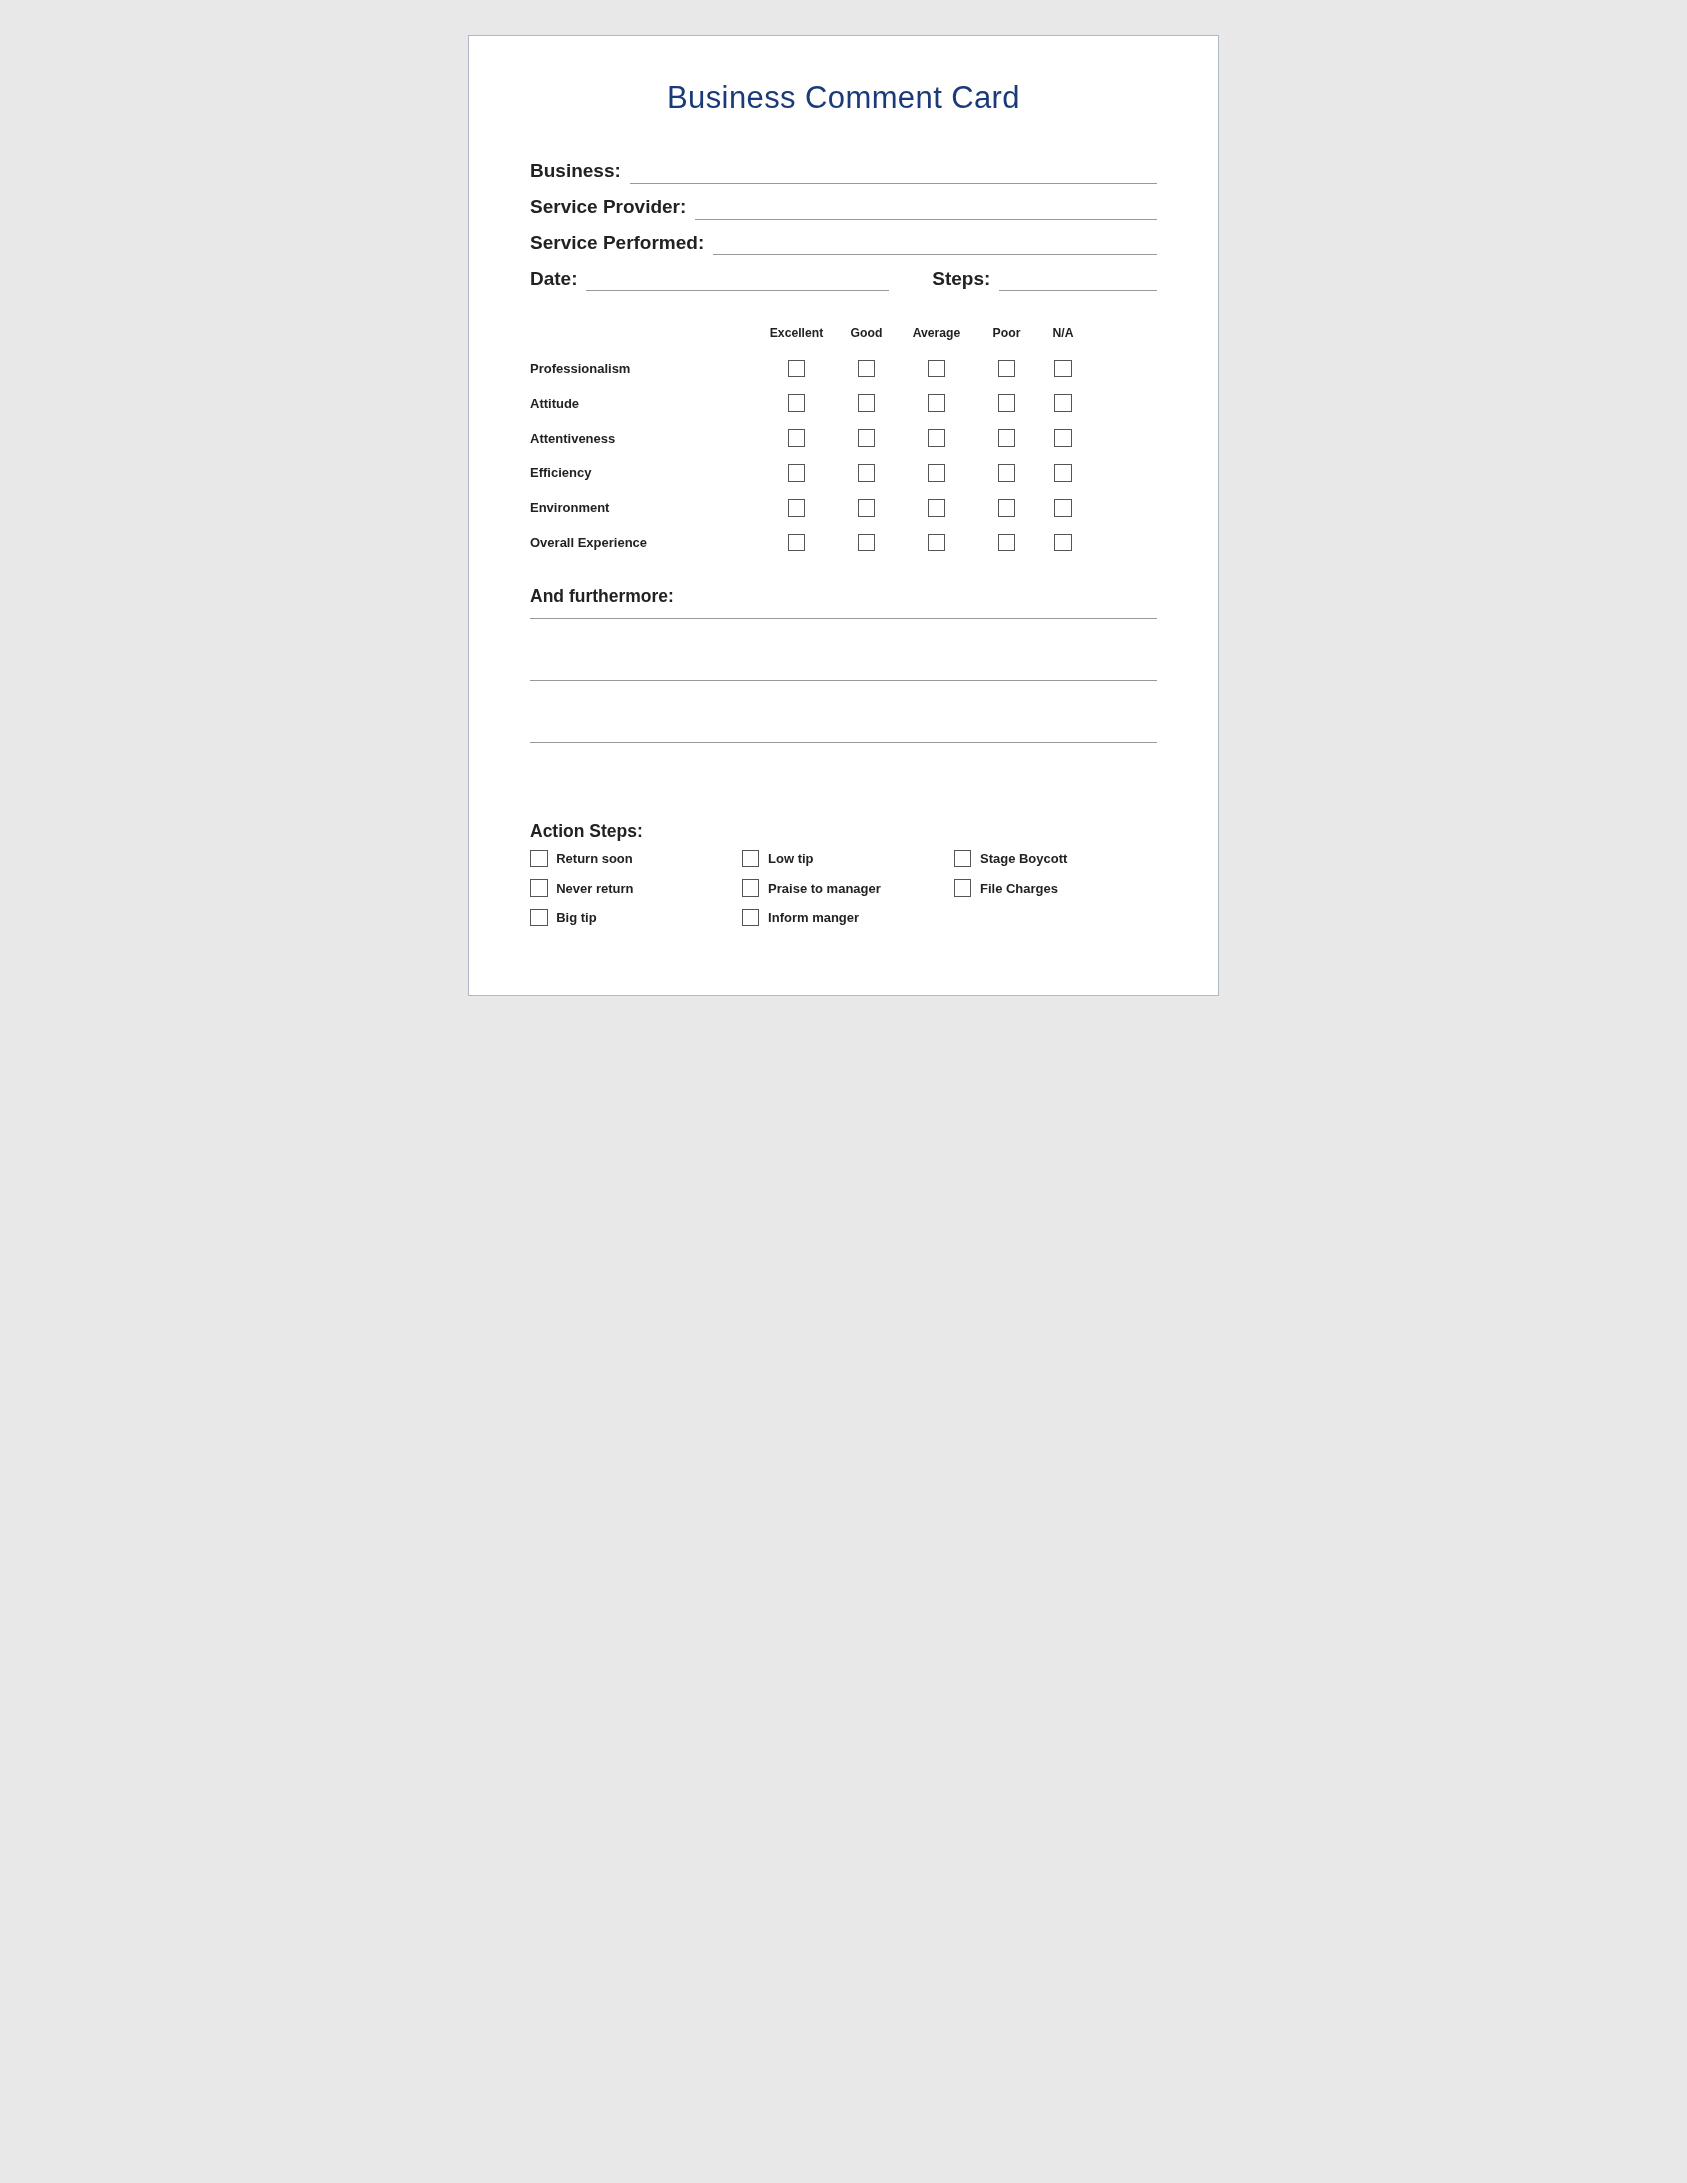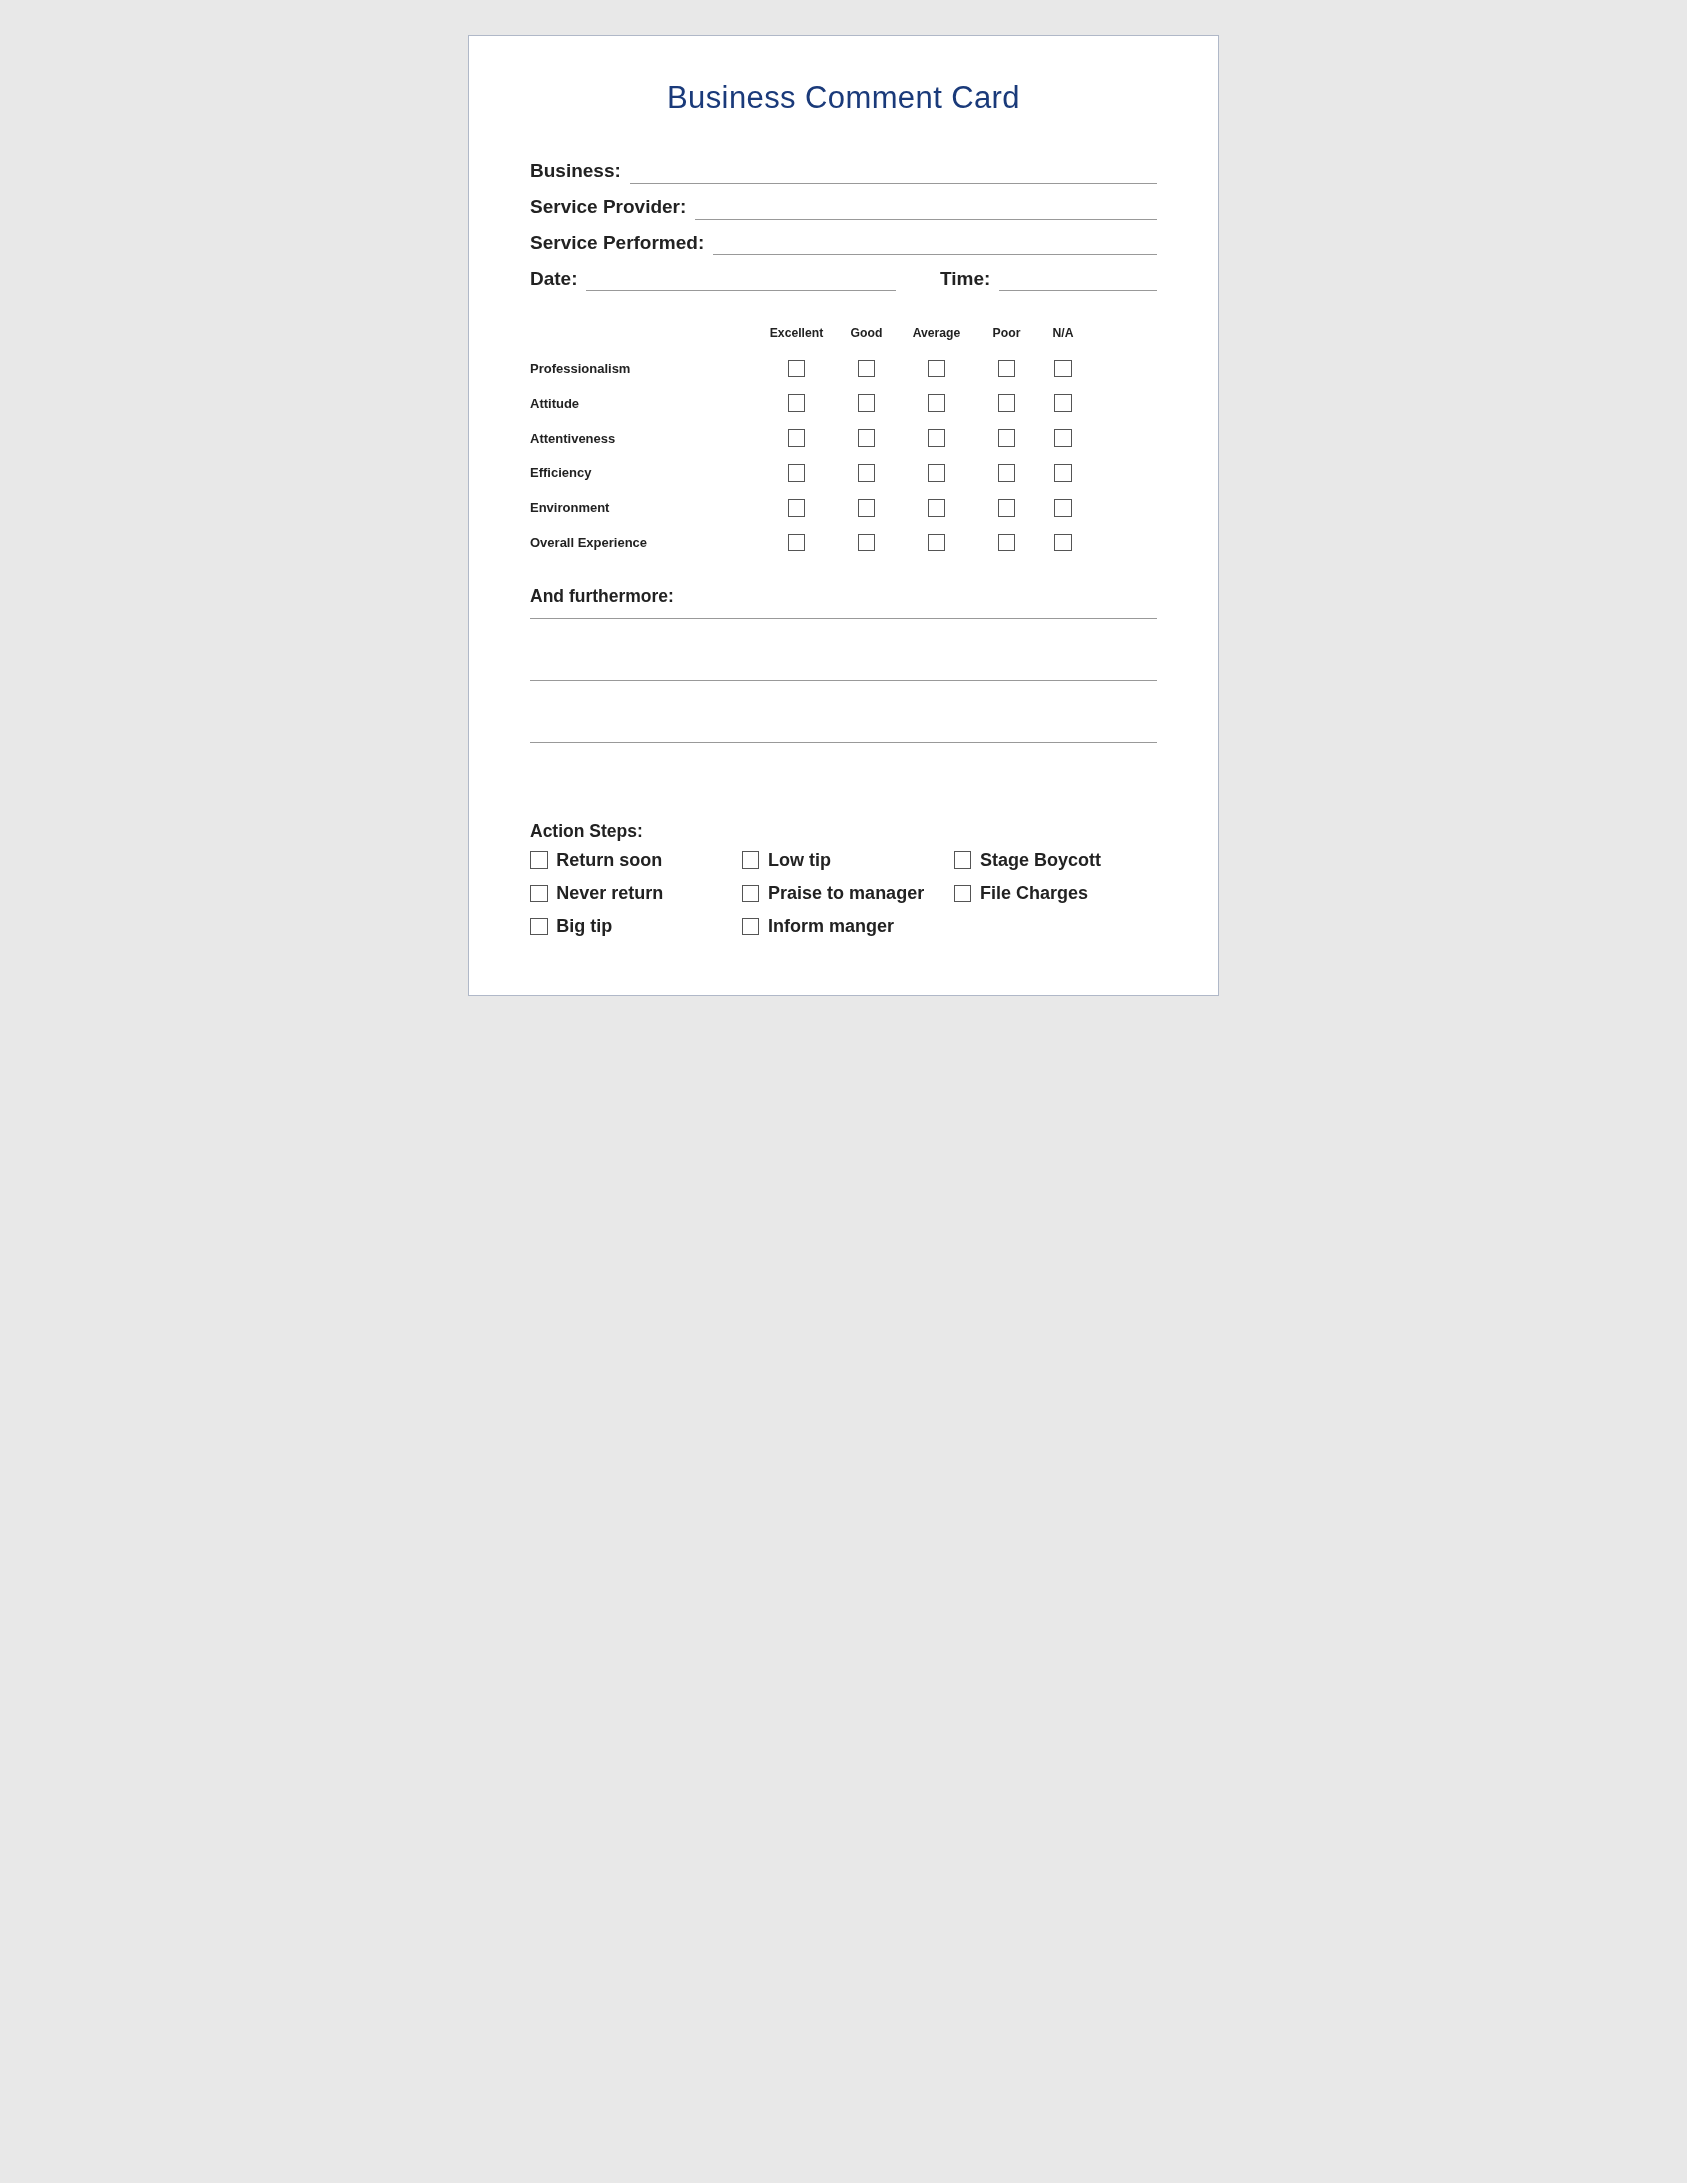--- a/index.html
+++ b/index.html
@@ -179,21 +179,21 @@
       column-gap: 8.7px;
     }
 
     .action-item {
       display: flex;
       align-items: center;
       gap: 8.7px;
     }
 
     .action-label {
-      font-size: 18px;
+      font-size: 13px;
       font-weight: 700;
       color: #222;
     }
   </style>
 </head>
 <body>
 
 <div class="card">
 
   <h1 class="title">Business Comment Card</h1>
@@ -210,21 +210,21 @@
     <div class="field-row">
       <span class="field-label">Service Performed:</span>
       <input class="field-line" type="text" style="">
     </div>
     <div class="date-time-row field-row">
       <div class="date-group">
         <span class="field-label">Date:</span>
         <input class="field-line" type="text" style="">
       </div>
       <div class="time-group">
-        <span class="field-label" style="margin-left:26px;">Time:</span>
+        <span class="field-label" style="margin-left:26px;">Steps:</span>
         <input class="field-line" type="text" style="">
       </div>
     </div>
   </div>
 
   <div class="rating-section">
     <div class="rating-header">
       <div class="rating-header-cell"></div>
       <div class="rating-header-cell">Excellent</div>
       <div class="rating-header-cell">Good</div>

